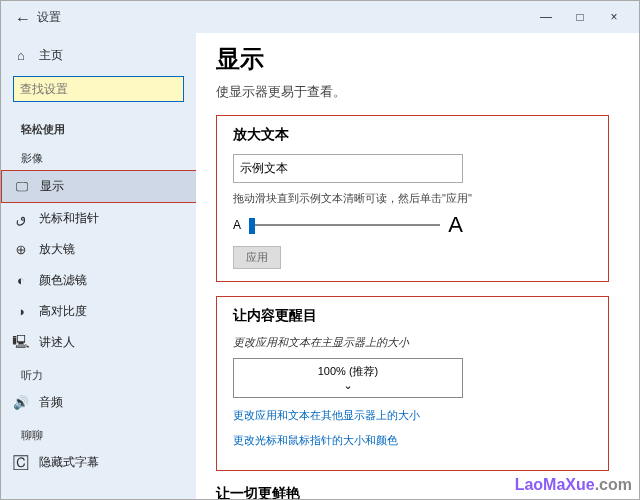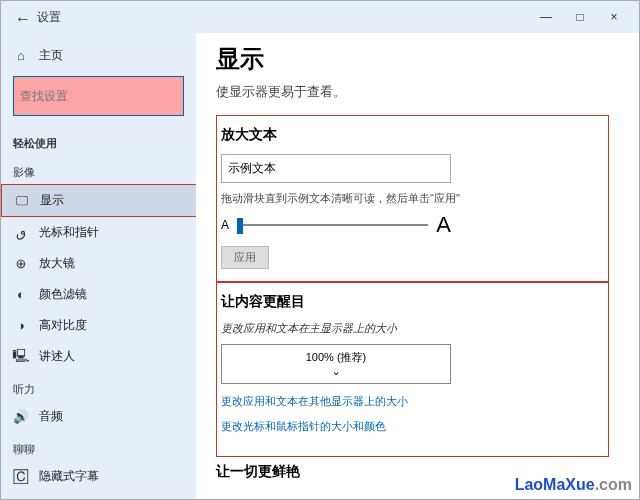--- a/index.html
+++ b/index.html
@@ -7,45 +7,45 @@
 .window { display: flex; flex-direction: column; width: 100%; height: 100%; border: 1px solid #aaa; }
 .titlebar { display: flex; align-items: center; height: 32px; background: #e6eef8; padding: 0 8px; }
 .titlebar .back { font-size: 16px; padding: 0 6px; color: #333; }
 .titlebar .title { font-size: 12px; color: #333; margin-left: 0; }
 .titlebar .wcontrols { margin-left: auto; display: flex; }
 .titlebar .wcontrols span { width: 34px; text-align: center; font-size: 12px; color: #333; }
 .main { flex: 1; display: flex; min-height: 0; }
 .sidebar { width: 195px; background: #e6eef8; padding: 8px 0 0 0; display: flex; flex-direction: column; font-size: 12px; color: #222; overflow: hidden; }
 .home { display: flex; align-items: center; padding: 6px 12px; gap: 10px; }
 .search-wrap { padding: 6px 12px 10px; }
-.search { width: 100%; border: 1.5px solid #0067c0; background: #fca5a5; height: 40px; padding: 0 6px; font-size: 12px; outline: none; }
-.section-label { padding: 10px 12px 4px; font-size: 11px; color: #333; }
+.search { width: 100%; border: 1.5px solid #0067c0; background: #fef9c3; height: 26px; padding: 0 6px; font-size: 12px; outline: none; }
+.section-label { padding: 10px 20px 4px; font-size: 11px; color: #333; }
 .nav-item { display: flex; align-items: center; gap: 10px; padding: 7px 12px; cursor: pointer; }
 .nav-item.active { background: #cfd8e6; border: 1px solid #c0392b; border-right: none; margin-right: -1px; }
 .icon { width: 16px; height: 16px; display: inline-flex; align-items: center; justify-content: center; font-size: 13px; color: #333; }
 .content { flex: 1; padding: 10px 30px 0 20px; overflow: hidden; position: relative; }
 .content h1 { font-size: 24px; font-weight: 600; margin-bottom: 8px; }
 .subtitle { font-size: 13px; color: #444; margin-bottom: 14px; }
-.panel { border: 1.5px solid #c0392b; padding: 10px 4px 12px; }
+.panel { border: 1.5px solid #c0392b; padding: 10px 16px 12px; margin-bottom: 14px; }
 .panel h2 { font-size: 14px; font-weight: 600; margin-bottom: 10px; }
 .sample-box { border: 1px solid #aaa; width: 230px; padding: 5px 6px; font-size: 12px; margin-bottom: 8px; }
 .hint { font-size: 11px; color: #444; margin-bottom: 6px; }
 .slider-row { display: flex; align-items: center; gap: 8px; width: 230px; }
 .slider-row .a-small { font-size: 12px; }
 .slider-row .a-large { font-size: 22px; }
 .slider { flex: 1; position: relative; height: 20px; }
 .slider .track { position: absolute; top: 9px; left: 0; right: 0; height: 2px; background: #888; }
 .slider .thumb { position: absolute; top: 3px; left: 0; width: 6px; height: 16px; background: #0067c0; }
 .apply-btn { margin-top: 8px; padding: 3px 12px; font-size: 11px; border: 1px solid #bbb; background: #ddd; color: #666; }
 .desc { font-size: 11px; color: #333; margin-bottom: 8px; font-style: italic; }
 .dropdown { border: 1px solid #888; width: 230px; padding: 5px 8px; font-size: 11px; display: flex; justify-content: space-between; align-items: center; margin-bottom: 10px; flex-direction: column; }
 .link { font-size: 11px; color: #0067c0; margin-bottom: 10px; cursor: pointer; }
 .sec-title { font-size: 14px; font-weight: 600; margin: 6px 0 10px; }
 .watermark { position: absolute; right: 8px; bottom: 6px; font-size: 16px; font-weight: bold; }
-.watermark .g { color: #1d4ed8; }
+.watermark .g { color: #8b5cf6; }
 .watermark .r { color: #888; }
 </style>
 </head>
 <body>
 
 <div class="window">
   <div class="titlebar">
     <span class="back">←</span>
     <span class="title">设置</span>
     <div class="wcontrols">

